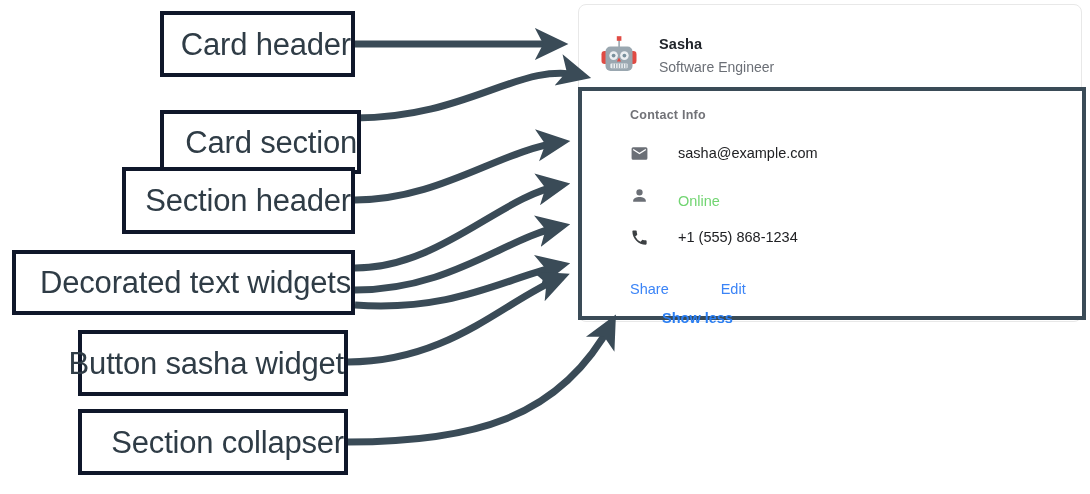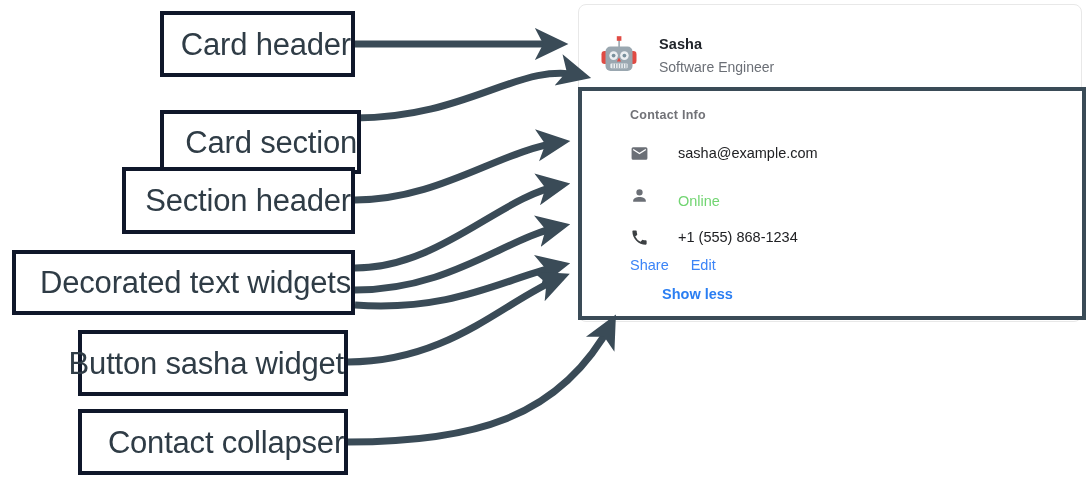--- a/index.html
+++ b/index.html
@@ -72,21 +72,21 @@
   #section-body { position: relative; padding: 17px 0 0 20px; }
   #section-header-label {
     font-size: 12.5px; font-weight: bold; color: #717277;
     letter-spacing: .25px;
   }
   .row { display: flex; align-items: center; margin-top: 20px; height: 22px; }
   .row .ico { width: 26px; flex: 0 0 26px; display: flex; align-items: center; justify-content: flex-start; }
   .row .val { margin-left: 22px; font-size: 14.5px; color: #202124; }
   .val.online { color: #72d572; margin-top: 12px; }
 
-  #button-row { display: flex; align-items: center; margin-top: 9px; gap: 22px; }
+  #button-row { display: flex; align-items: center; margin-top: 33px; gap: 52px; }
   .link-btn {
     font-size: 14.5px; color: #3b84f7; background: none; border: none;
     font-family: "Liberation Sans", sans-serif; cursor: pointer; padding: 0;
   }
   #collapser-row { margin-top: 12px; padding-left: 32px; }
   #collapser-btn {
     font-size: 14.5px; font-weight: bold; color: #2a7ef2; background: none;
     border: none; font-family: "Liberation Sans", sans-serif; cursor: pointer; padding: 0;
   }
 </style>
@@ -130,21 +130,21 @@
   <div class="anno" id="anno-section-header">
     <span>Section header</span>
   </div>
   <div class="anno" id="anno-decorated">
     <span>Decorated text widgets</span>
   </div>
   <div class="anno" id="anno-button-list">
     <span>Button sasha widget</span>
   </div>
   <div class="anno" id="anno-collapser">
-    <span>Contact collapser</span>
+    <span>Section collapser</span>
   </div>
 
   <div id="card">
     <div id="card-header">
       <svg id="avatar" viewBox="0 0 44 44" xmlns="http://www.w3.org/2000/svg">
 
         <rect x="21.3" y="5" width="1.6" height="9" fill="#9aa7b0"></rect>
         <rect x="19.8" y="2.2" width="4.6" height="4.6" fill="#e04b44"></rect>
 
         <rect x="4.5" y="17" width="7" height="13" rx="3.2" fill="#e04b44"></rect>

